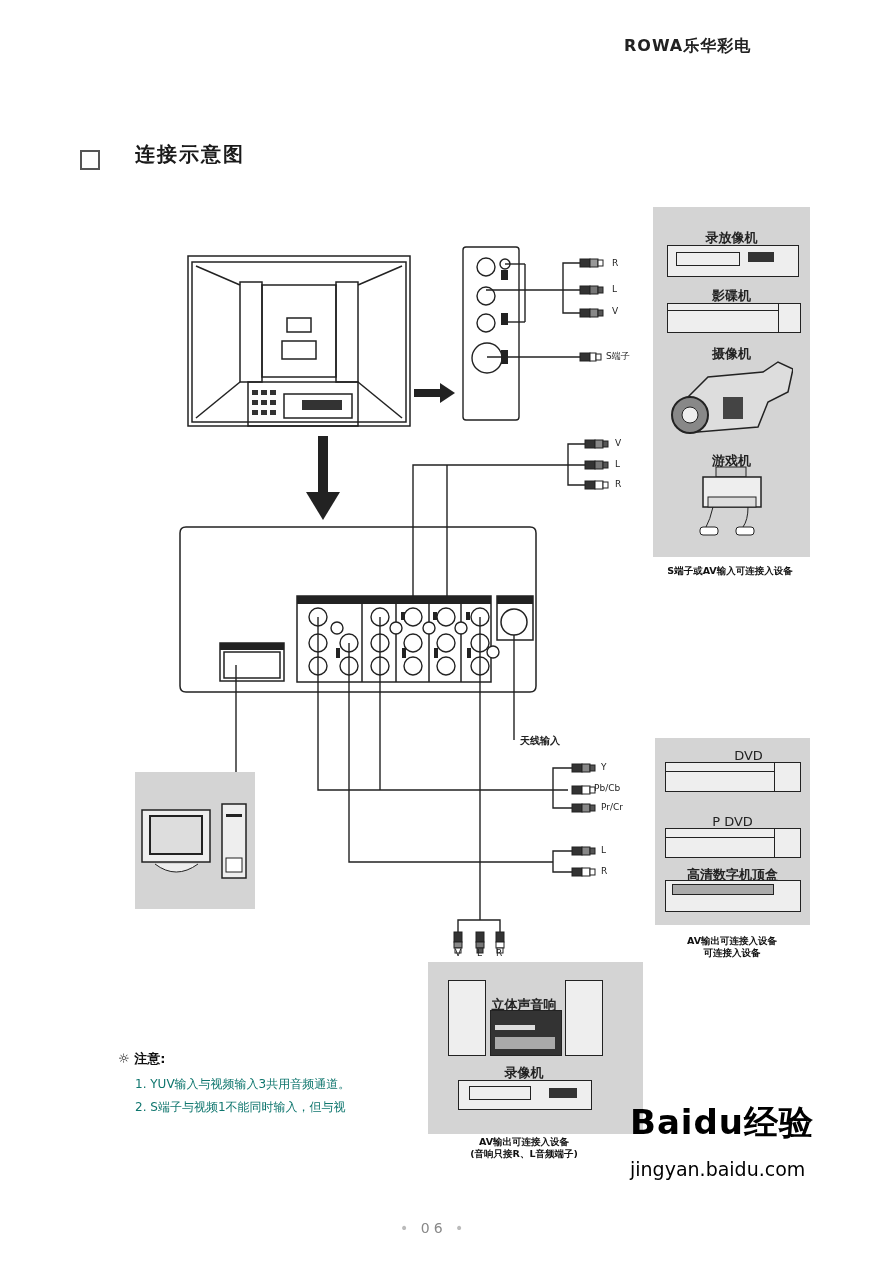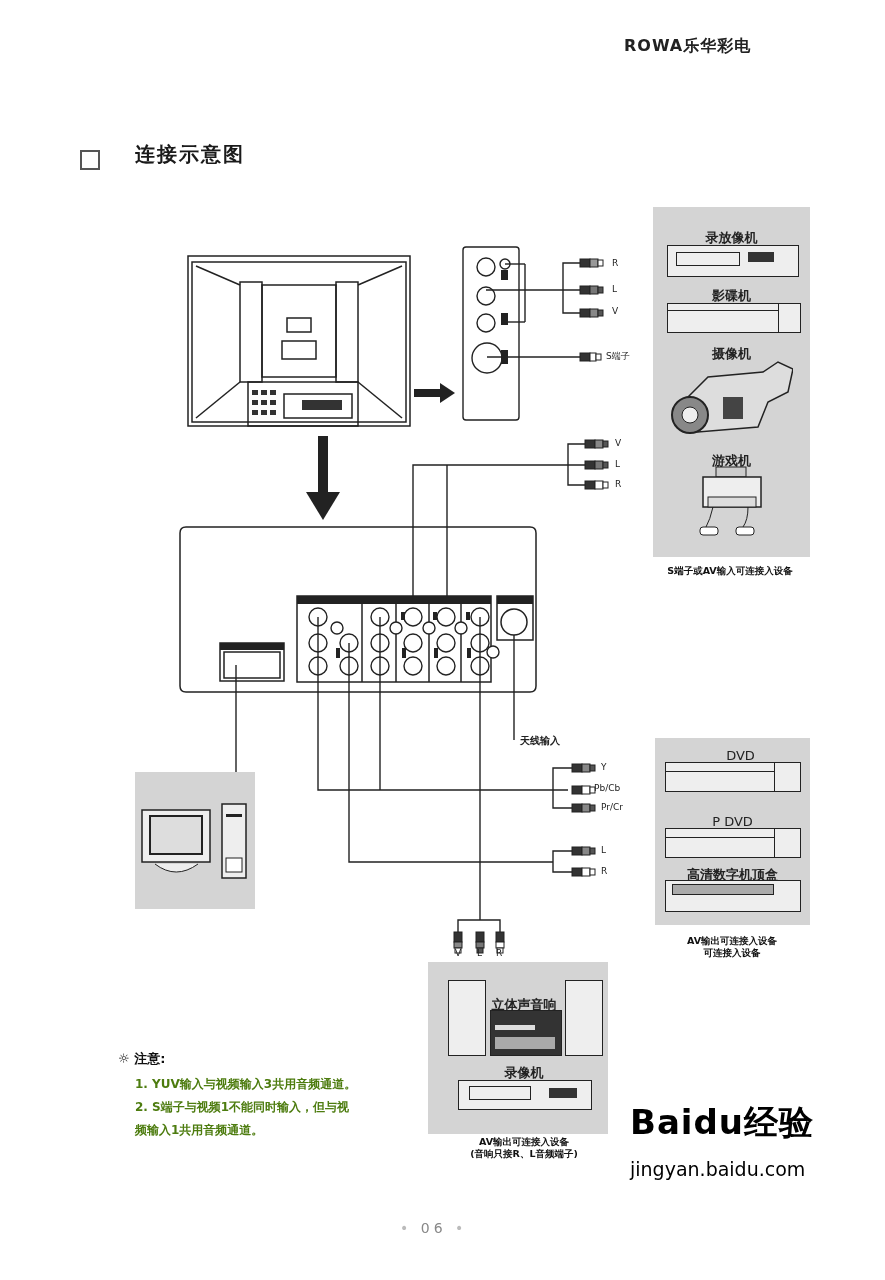--- a/index.html
+++ b/index.html
@@ -6,21 +6,21 @@
   body{width:885px;height:1280px;position:relative;overflow:hidden;font-family:"DejaVu Sans",sans-serif;color:#111;}
   .abs{position:absolute;}
   .brand{left:624px;top:36px;font-family:"DejaVu Sans",sans-serif;font-weight:bold;font-size:16px;letter-spacing:1px;color:#222;}
   .title-box{left:80px;top:150px;width:16px;height:16px;border:2px solid #555;}
   .title{left:135px;top:141px;font-size:20px;font-weight:bold;color:#1a1a1a;letter-spacing:2px;}
   .gray-panel{background:#d4d4d4;}
   .dev-label{font-size:13px;font-weight:bold;color:#222;text-align:center;}
   .caption{font-size:9.5px;font-weight:bold;color:#111;text-align:center;line-height:12px;}
   .plug-label{font-size:9px;color:#222;}
   .note-title{left:118px;top:1050px;font-size:13px;font-weight:bold;}
-  .note-line{font-size:12px;font-weight:bold;color:#4d7c0f;line-height:23px;}
+  .note-line{font-size:12px;font-weight:normal;color:#0f766e;line-height:23px;}
   .page-num{left:400px;top:1220px;font-size:14px;color:#888;letter-spacing:4px;}
   .wm{left:630px;top:1100px;color:#000000;}
 </style>
 </head>
 <body>
 
 <div class="abs brand">ROWA乐华彩电</div>
 
 <div class="abs title-box"></div>
 <div class="abs title">连接示意图</div>
@@ -261,21 +261,21 @@
     <rect x="10" y="32" width="48" height="10" fill="#ddd" stroke="#222"></rect>
     <path d="M15,42 Q12,55 8,62" stroke="#222" fill="none"></path>
     <path d="M50,42 Q50,55 45,62" stroke="#222" fill="none"></path>
     <rect x="2" y="62" width="18" height="8" rx="3" fill="#fff" stroke="#222"></rect>
     <rect x="38" y="62" width="18" height="8" rx="3" fill="#fff" stroke="#222"></rect>
   </svg>
 </div>
 <div class="abs caption" style="left:630px;top:565px;width:200px">S端子或AV输入可连接入设备</div>
 
 <div class="abs gray-panel" style="left:655px;top:738px;width:155px;height:187px">
-  <div class="abs dev-label" style="left:8px;top:10px;width:155px;font-weight:normal">DVD</div>
+  <div class="abs dev-label" style="left:16px;top:10px;width:155px;font-weight:normal">DVD</div>
   <div class="abs" style="left:10px;top:24px;width:134px;height:28px;border:1.5px solid #222;background:#eee">
     <div class="abs" style="left:0;top:8px;width:108px;height:1px;background:#222"></div>
     <div class="abs" style="left:108px;top:0;width:1px;height:28px;background:#222"></div>
   </div>
   <div class="abs dev-label" style="left:0;top:76px;width:155px;font-weight:normal">P DVD</div>
   <div class="abs" style="left:10px;top:90px;width:134px;height:28px;border:1.5px solid #222;background:#eee">
     <div class="abs" style="left:0;top:8px;width:108px;height:1px;background:#222"></div>
     <div class="abs" style="left:108px;top:0;width:1px;height:28px;background:#222"></div>
   </div>
   <div class="abs dev-label" style="left:0;top:128px;width:155px">高清数字机顶盒</div>
@@ -290,21 +290,21 @@
   <svg class="abs" style="left:5px;top:30px" width="112" height="90">
     <rect x="2" y="8" width="68" height="52" fill="#eee" stroke="#222" stroke-width="1.5"></rect>
     <rect x="10" y="14" width="52" height="38" fill="#ddd" stroke="#222" stroke-width="2"></rect>
     <path d="M15,62 Q36,78 58,62" stroke="#222" fill="#eee"></path>
     <rect x="82" y="2" width="24" height="74" fill="#eee" stroke="#222" stroke-width="1.5"></rect>
     <rect x="86" y="12" width="16" height="3" fill="#222"></rect>
     <rect x="86" y="56" width="16" height="14" fill="#fff" stroke="#222"></rect>
   </svg>
 </div>
 
-<div class="abs gray-panel" style="left:428px;top:962px;width:180px;height:172px">
+<div class="abs gray-panel" style="left:428px;top:962px;width:215px;height:172px">
   <div class="abs" style="left:20px;top:18px;width:36px;height:74px;border:1.5px solid #222;background:#eee"></div>
   <div class="abs" style="left:137px;top:18px;width:36px;height:74px;border:1.5px solid #222;background:#eee"></div>
   <div class="abs dev-label" style="left:56px;top:34px;width:80px">立体声音响</div>
   <div class="abs" style="left:62px;top:48px;width:70px;height:44px;border:1.5px solid #222;background:#333">
     <div class="abs" style="left:4px;top:14px;width:40px;height:5px;background:#ddd"></div>
     <div class="abs" style="left:4px;top:26px;width:60px;height:12px;background:#aaa"></div>
   </div>
   <div class="abs dev-label" style="left:0;top:102px;width:192px">录像机</div>
   <div class="abs" style="left:30px;top:118px;width:132px;height:28px;border:1.5px solid #222;background:#eee">
     <div class="abs" style="left:10px;top:5px;width:60px;height:12px;border:1.5px solid #222"></div>
@@ -314,21 +314,20 @@
 <div class="abs caption" style="left:424px;top:1136px;width:200px">AV输出可连接入设备</div>
 <div class="abs caption" style="left:424px;top:1148px;width:200px">(音响只接R、L音频端子)</div>
 
 <div class="abs note-title">
   <span>☼</span>
   <span>注意:</span>
 </div>
 <div class="abs" style="left:135px;top:1073px;width:300px">
   <div class="note-line">1. YUV输入与视频输入3共用音频通道。</div>
   <div class="note-line">2. S端子与视频1不能同时输入，但与视</div>
-  <div class="note-line">频输入1共用音频通道。</div>
 </div>
 
 <div class="abs page-num">
   <span style="color:#bbb">•</span>
   <span>06</span>
   <span style="color:#bbb">•</span>
 </div>
 
 <div class="abs wm">
   <div style="font-size:34px;font-weight:bold;letter-spacing:1px">Baidu经验</div>

